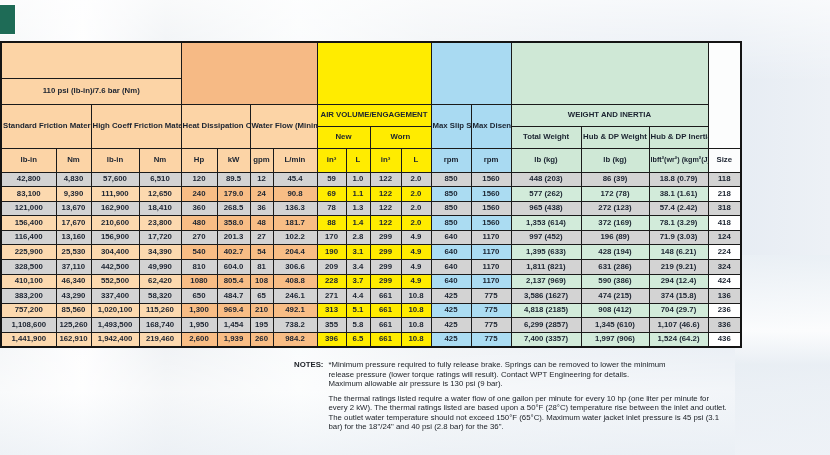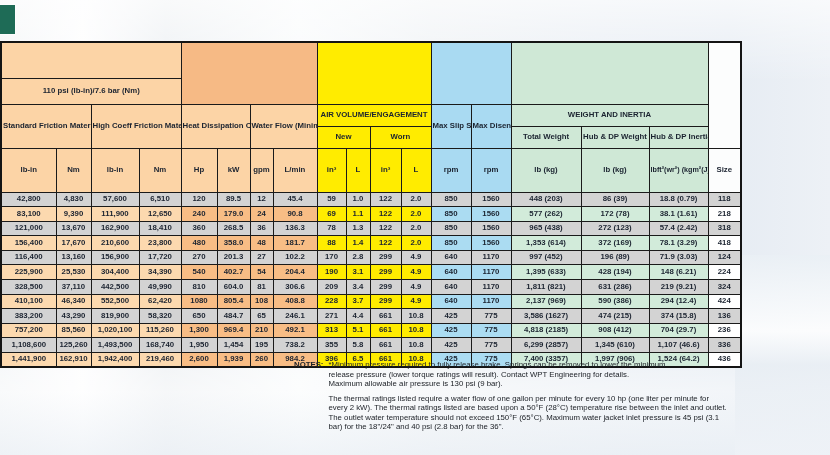--- a/index.html
+++ b/index.html
@@ -36,21 +36,21 @@
   }
   table.spec td{
     border:1px solid #1a1a1a;
     text-align:center;vertical-align:middle;
     padding:0 1px;font-weight:bold;font-size:7.8px;line-height:1.12;
     overflow:hidden;white-space:nowrap;
   }
   td.pre{white-space:pre-line;}
   td.sep{border-left:2px solid #141414;}
   tr.hr1{height:36px;} tr.hr2{height:26px;} tr.hr3{height:22px;} tr.hr4{height:22px;}
-  tr.units{height:44px;border-radius:12px;}
+  tr.units{height:24px;border-radius:12px;}
   tbody tr{height:14.6px;}
   .h-peach{background:var(--c-peach,#fcd4a6);}
   .h-orange{background:var(--c-orange,#f6ba85);}
   .h-yellow{background:var(--c-yellow,#ffec00);}
   .h-blue{background:var(--c-blue,#a9daf2);}
   .h-green{background:var(--c-green,#cfe8d6);}
   .h-white{background:#fcfdfd;}
   .psi{font-size:8px;}
   tr.row-gray td{background:var(--c-gray,#d3d3d3);}
   tr.row-color td.g-fric{background:var(--c-row_peach,#fcd9af);}
@@ -311,21 +311,21 @@
         <td class="g-speed sep">640</td>
         <td class="g-speed">1170</td>
         <td class="g-weight sep">2,137 (969)</td>
         <td class="g-weight">590 (386)</td>
         <td class="g-weight">294 (12.4)</td>
         <td class="g-size sep">424</td>
       </tr>
       <tr class="row-gray">
         <td class="g-fric">383,200</td>
         <td class="g-fric">43,290</td>
-        <td class="g-fric">819,900</td>
+        <td class="g-fric">337,400</td>
         <td class="g-fric">58,320</td>
         <td class="g-heat sep">650</td>
         <td class="g-heat">484.7</td>
         <td class="g-heat">65</td>
         <td class="g-heat">246.1</td>
         <td class="g-air sep">271</td>
         <td class="g-air">4.4</td>
         <td class="g-air">661</td>
         <td class="g-air">10.8</td>
         <td class="g-speed sep">425</td>

